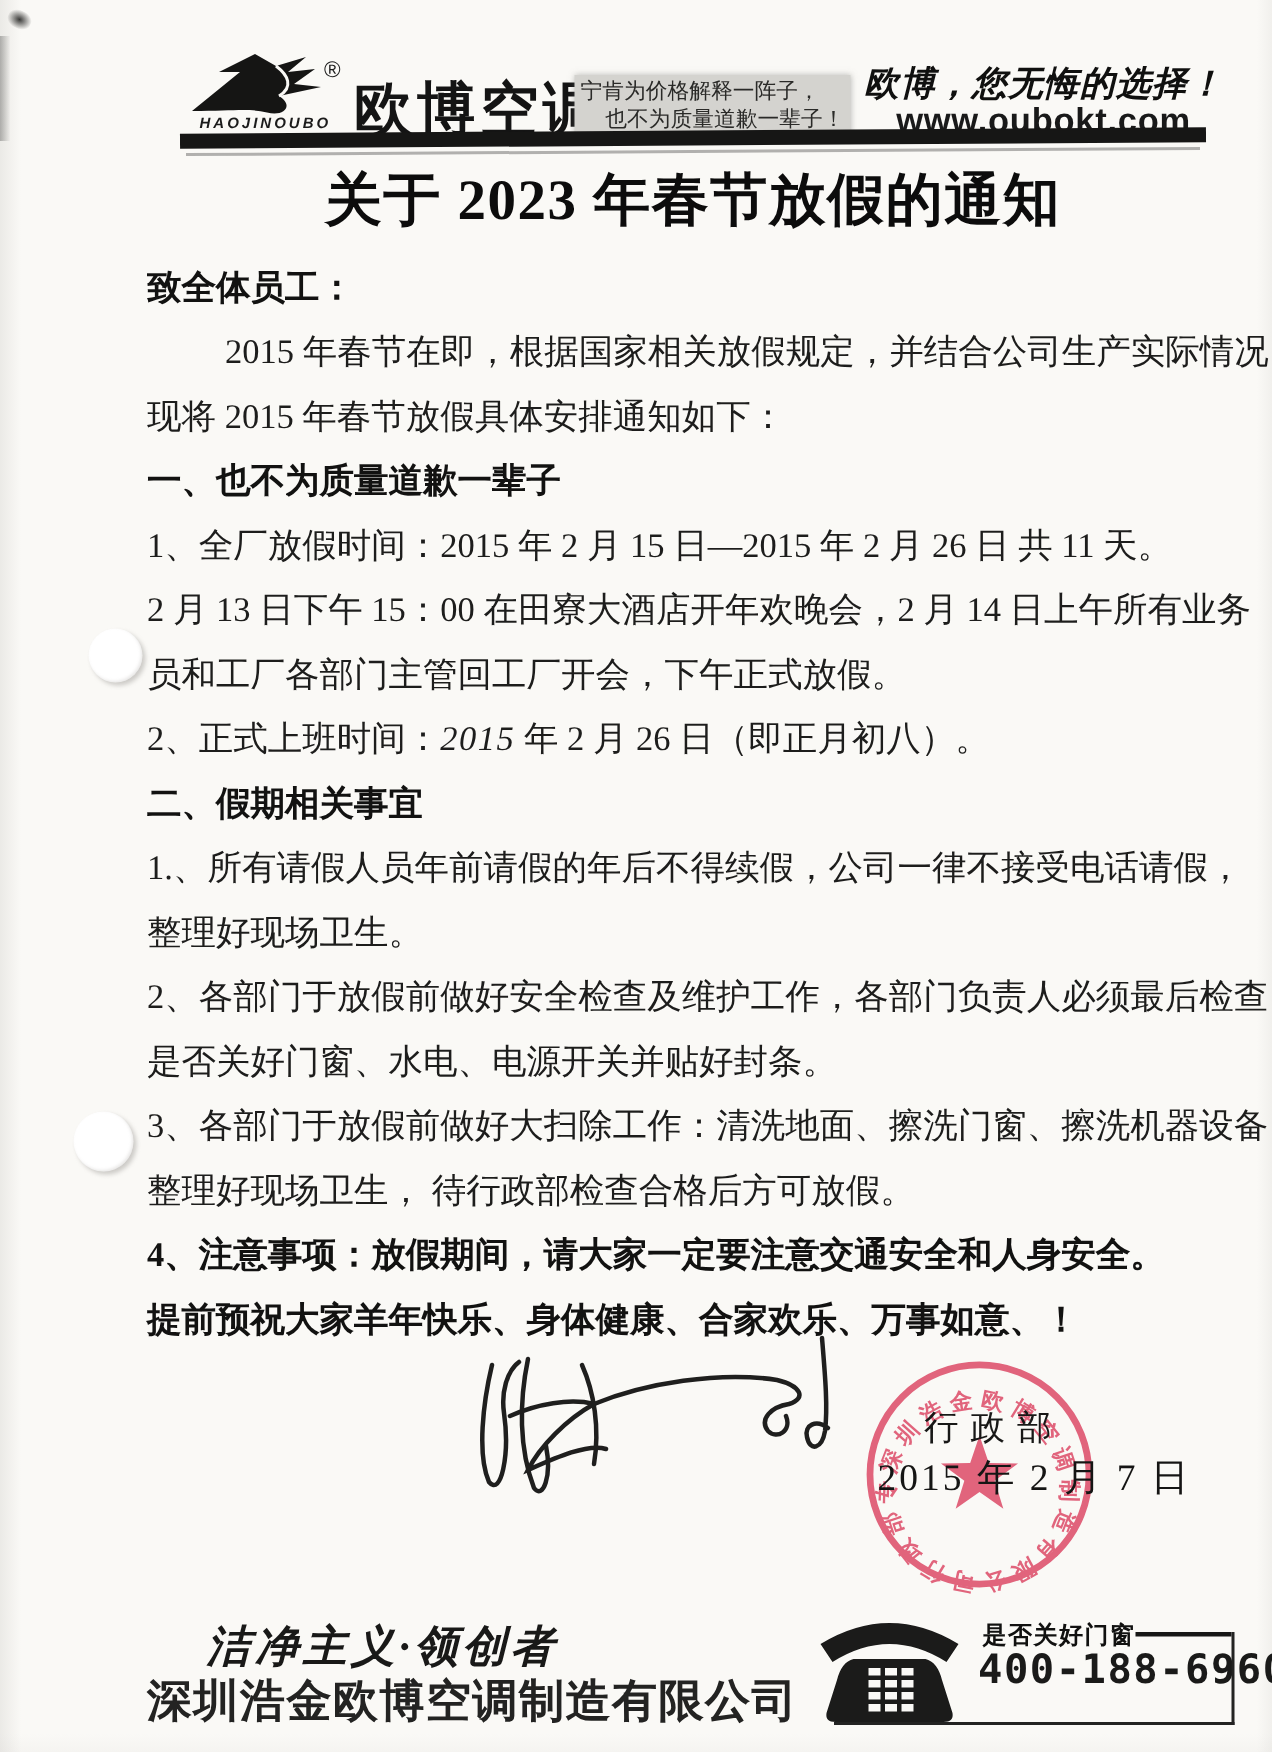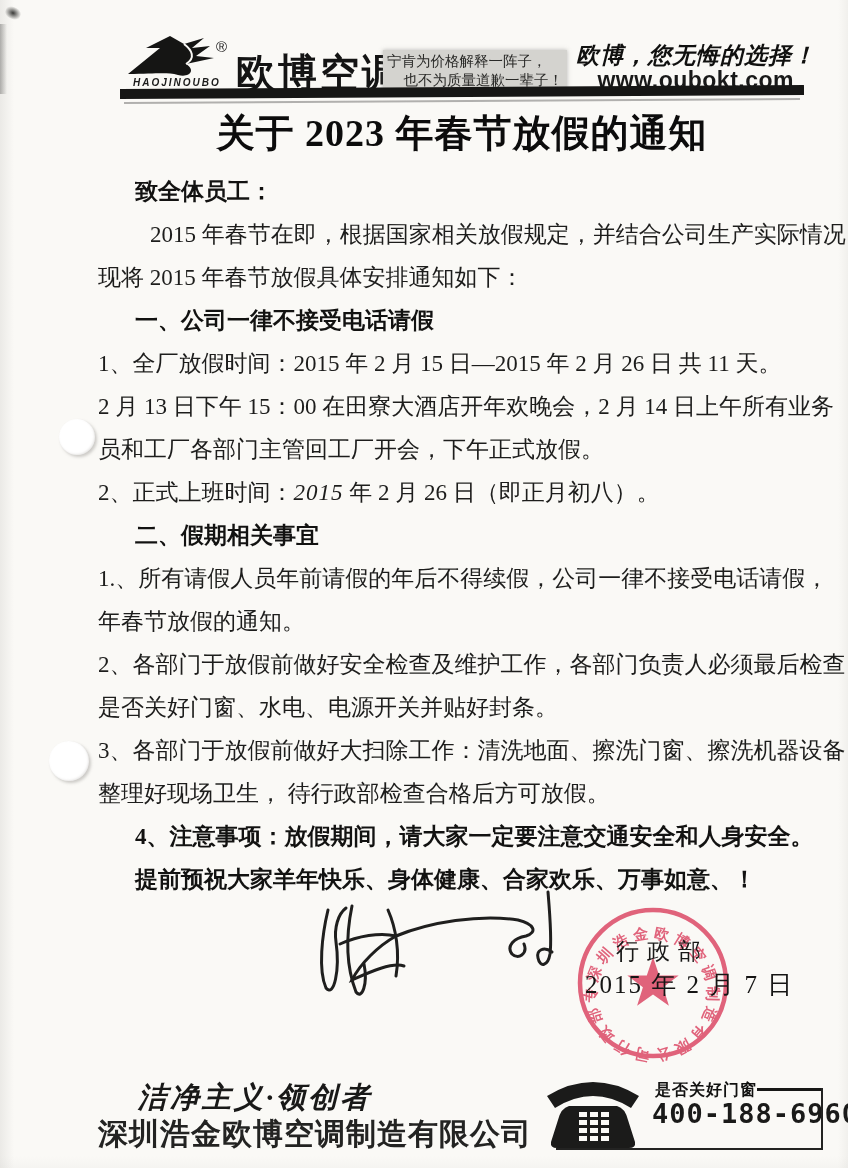--- a/index.html
+++ b/index.html
@@ -46,21 +46,21 @@
   .black-bar{left:120px;top:87px;width:684px;height:10px;background:#161615;transform:rotate(-0.35deg);}
   .black-bar-echo{left:124px;top:100px;width:676px;height:2px;background:rgba(40,40,40,0.35);transform:rotate(-0.35deg);}
   
   .doc-title{
     left:120px;top:108px;width:684px;text-align:center;
     font-size:38px;font-weight:bold;color:#0c0c0c;letter-spacing:1px;
   }
   
   .body-text{left:98px;top:170px;width:702px;}
   .line{font-size:23px;line-height:43px;color:#1d1d1c;white-space:nowrap;}
-  .line.bold{font-weight:bold;color:#121211;margin-left:37px;}
+  .line.bold{font-weight:bold;color:#121211;}
   .line.indent{padding-left:52px;}
   .hand-year{font-style:italic;letter-spacing:1px;}
   
   .hole{
     border-radius:50%;background:#ffffff;
     box-shadow:2px 2px 3px rgba(150,148,145,0.45), inset -1px -1px 2px rgba(170,168,165,0.25);
   }
   .hole1{left:59px;top:419px;width:36px;height:36px;}
   .hole2{left:49px;top:741px;width:40px;height:40px;}
   .corner-mark{left:5px;top:7px;width:16px;height:12px;background:radial-gradient(ellipse at center,#3a3a38 0%,rgba(58,58,56,0) 75%);transform:rotate(25deg);}
@@ -124,28 +124,28 @@
   <div class="abs tagline">欧博，您无悔的选择！</div>
   <div class="abs black-bar"></div>
   <div class="abs black-bar-echo"></div>
 
   <div class="abs doc-title">关于 2023 年春节放假的通知</div>
 
   <div class="abs body-text">
     <div class="line bold">致全体员工：</div>
     <div class="line indent">2015 年春节在即，根据国家相关放假规定，并结合公司生产实际情况，</div>
     <div class="line">现将 2015 年春节放假具体安排通知如下：</div>
-    <div class="line bold">一、公司一律不接受电话请假</div>
+    <div class="line bold">一、也不为质量道歉一辈子</div>
     <div class="line">1、全厂放假时间：2015 年 2 月 15 日—2015 年 2 月 26 日 共 11 天。</div>
     <div class="line">2 月 13 日下午 15：00 在田寮大酒店开年欢晚会，2 月 14 日上午所有业务</div>
     <div class="line">员和工厂各部门主管回工厂开会，下午正式放假。</div>
     <div class="line"><span>2、正式上班时间：</span><span class="hand-year">2015</span><span> 年 2 月 26 日（即正月初八）。</span></div>
     <div class="line bold">二、假期相关事宜</div>
     <div class="line">1.、所有请假人员年前请假的年后不得续假，公司一律不接受电话请假，</div>
-    <div class="line">年春节放假的通知。</div>
+    <div class="line">整理好现场卫生。</div>
     <div class="line">2、各部门于放假前做好安全检查及维护工作，各部门负责人必须最后检查</div>
     <div class="line">是否关好门窗、水电、电源开关并贴好封条。</div>
     <div class="line">3、各部门于放假前做好大扫除工作：清洗地面、擦洗门窗、擦洗机器设备，</div>
     <div class="line">整理好现场卫生， 待行政部检查合格后方可放假。</div>
     <div class="line bold">4、注意事项：放假期间，请大家一定要注意交通安全和人身安全。</div>
     <div class="line bold">提前预祝大家羊年快乐、身体健康、合家欢乐、万事如意、！</div>
   </div>
 
   <div class="abs signature">
     <svg width="280" height="140" viewBox="0 0 280 140">

